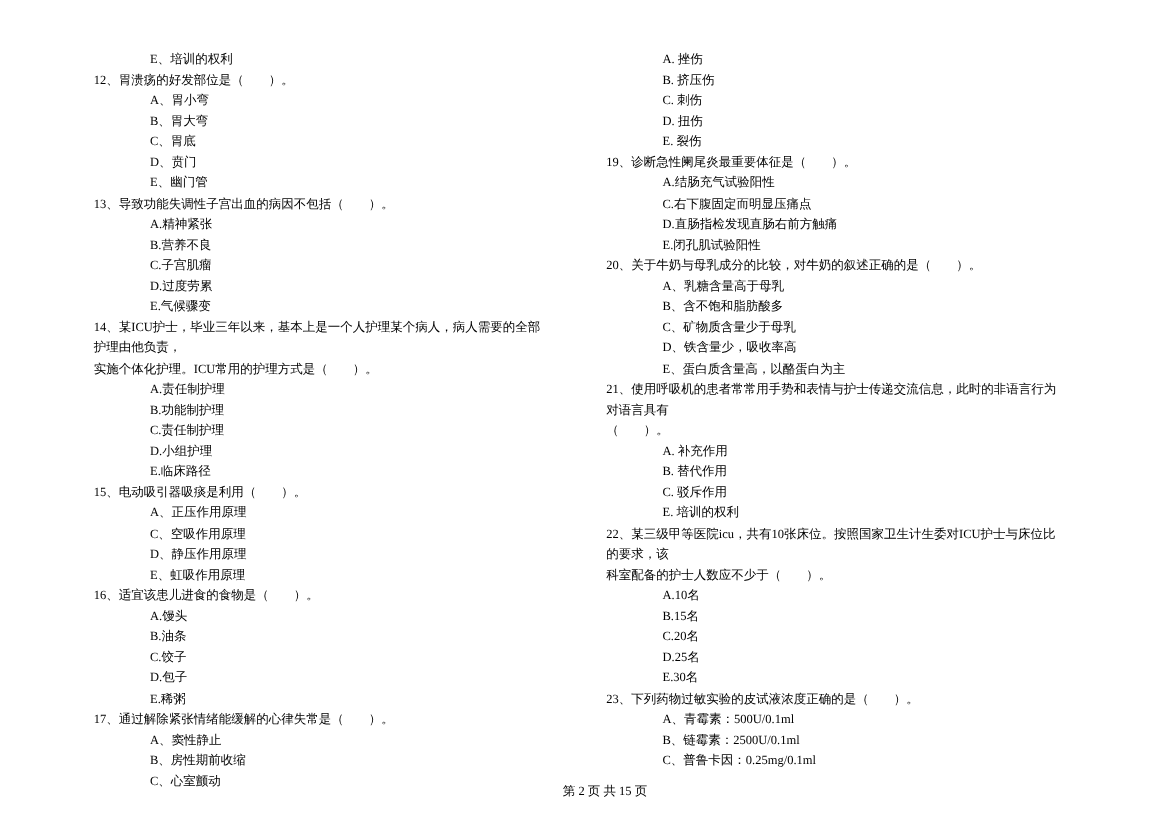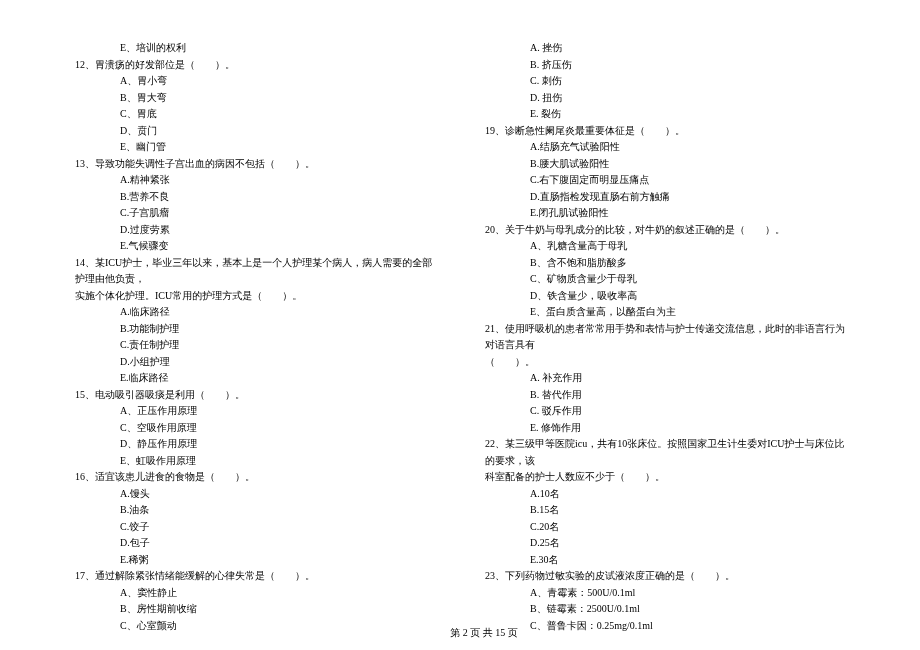--- a/index.html
+++ b/index.html
@@ -54,21 +54,21 @@
       <div class="option">D、贲门</div>
       <div class="option">E、幽门管</div>
       <div class="question">13、导致功能失调性子宫出血的病因不包括（　　）。</div>
       <div class="option">A.精神紧张</div>
       <div class="option">B.营养不良</div>
       <div class="option">C.子宫肌瘤</div>
       <div class="option">D.过度劳累</div>
       <div class="option">E.气候骤变</div>
       <div class="question">14、某ICU护士，毕业三年以来，基本上是一个人护理某个病人，病人需要的全部护理由他负责，</div>
       <div class="question-cont">实施个体化护理。ICU常用的护理方式是（　　）。</div>
-      <div class="option">A.临床路径</div>
+      <div class="option">A.责任制护理</div>
       <div class="option">B.功能制护理</div>
       <div class="option">C.责任制护理</div>
       <div class="option">D.小组护理</div>
       <div class="option">E.临床路径</div>
       <div class="question">15、电动吸引器吸痰是利用（　　）。</div>
       <div class="option">A、正压作用原理</div>
       <div class="option">C、空吸作用原理</div>
       <div class="option">D、静压作用原理</div>
       <div class="option">E、虹吸作用原理</div>
       <div class="question">16、适宜该患儿进食的食物是（　　）。</div>
@@ -83,36 +83,35 @@
       <div class="option">C、心室颤动</div>
     </div>
   <div class="col" id="right-col">
       <div class="option">A. 挫伤</div>
       <div class="option">B. 挤压伤</div>
       <div class="option">C. 刺伤</div>
       <div class="option">D. 扭伤</div>
       <div class="option">E. 裂伤</div>
       <div class="question">19、诊断急性阑尾炎最重要体征是（　　）。</div>
       <div class="option">A.结肠充气试验阳性</div>
-      <div class="option">B.腰大肌试验阳性</div>
       <div class="option">C.右下腹固定而明显压痛点</div>
       <div class="option">D.直肠指检发现直肠右前方触痛</div>
       <div class="option">E.闭孔肌试验阳性</div>
       <div class="question">20、关于牛奶与母乳成分的比较，对牛奶的叙述正确的是（　　）。</div>
       <div class="option">A、乳糖含量高于母乳</div>
       <div class="option">B、含不饱和脂肪酸多</div>
       <div class="option">C、矿物质含量少于母乳</div>
       <div class="option">D、铁含量少，吸收率高</div>
       <div class="option">E、蛋白质含量高，以酪蛋白为主</div>
       <div class="question">21、使用呼吸机的患者常常用手势和表情与护士传递交流信息，此时的非语言行为对语言具有</div>
       <div class="question-cont">（　　）。</div>
       <div class="option">A. 补充作用</div>
       <div class="option">B. 替代作用</div>
       <div class="option">C. 驳斥作用</div>
-      <div class="option">E. 修饰作用</div>
+      <div class="option">E. 培训的权利</div>
       <div class="question">22、某三级甲等医院icu，共有10张床位。按照国家卫生计生委对ICU护士与床位比的要求，该</div>
       <div class="question-cont">科室配备的护士人数应不少于（　　）。</div>
       <div class="option">A.10名</div>
       <div class="option">B.15名</div>
       <div class="option">C.20名</div>
       <div class="option">D.25名</div>
       <div class="option">E.30名</div>
       <div class="question">23、下列药物过敏实验的皮试液浓度正确的是（　　）。</div>
       <div class="option">A、青霉素：500U/0.1ml</div>
       <div class="option">B、链霉素：2500U/0.1ml</div>

